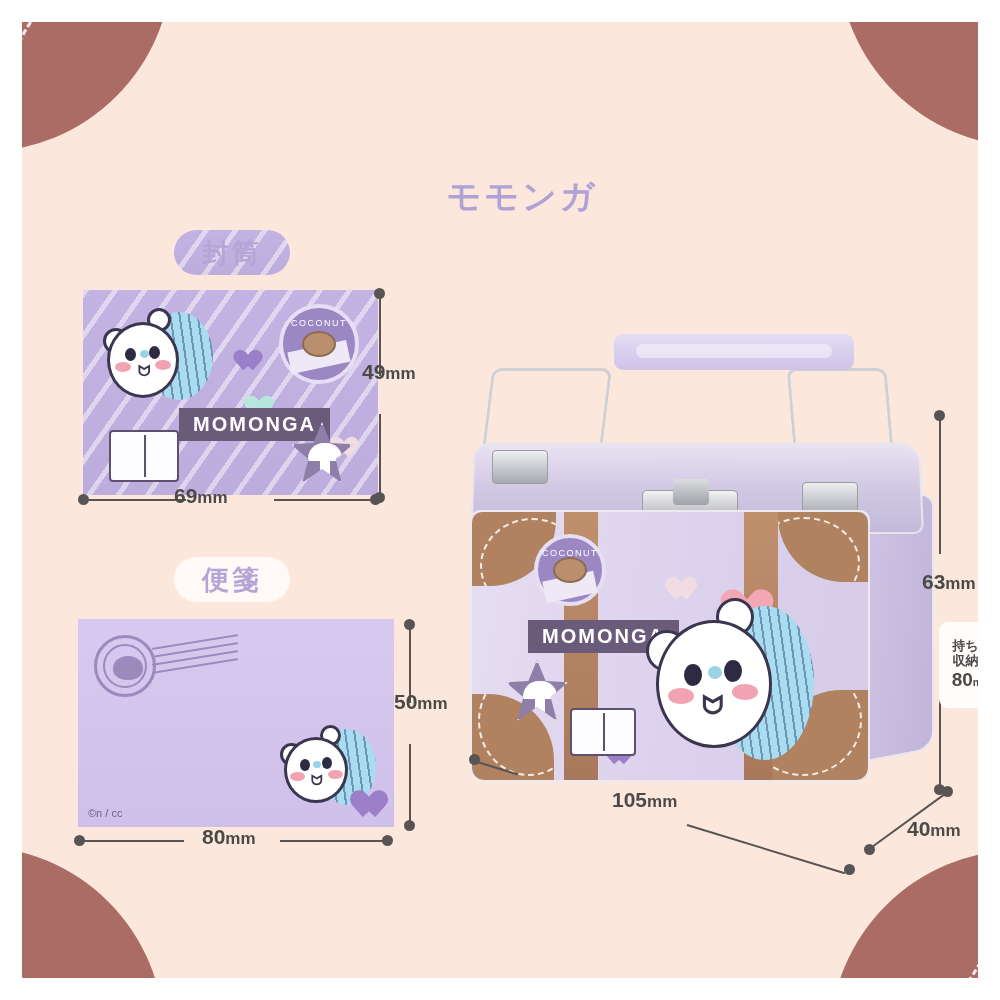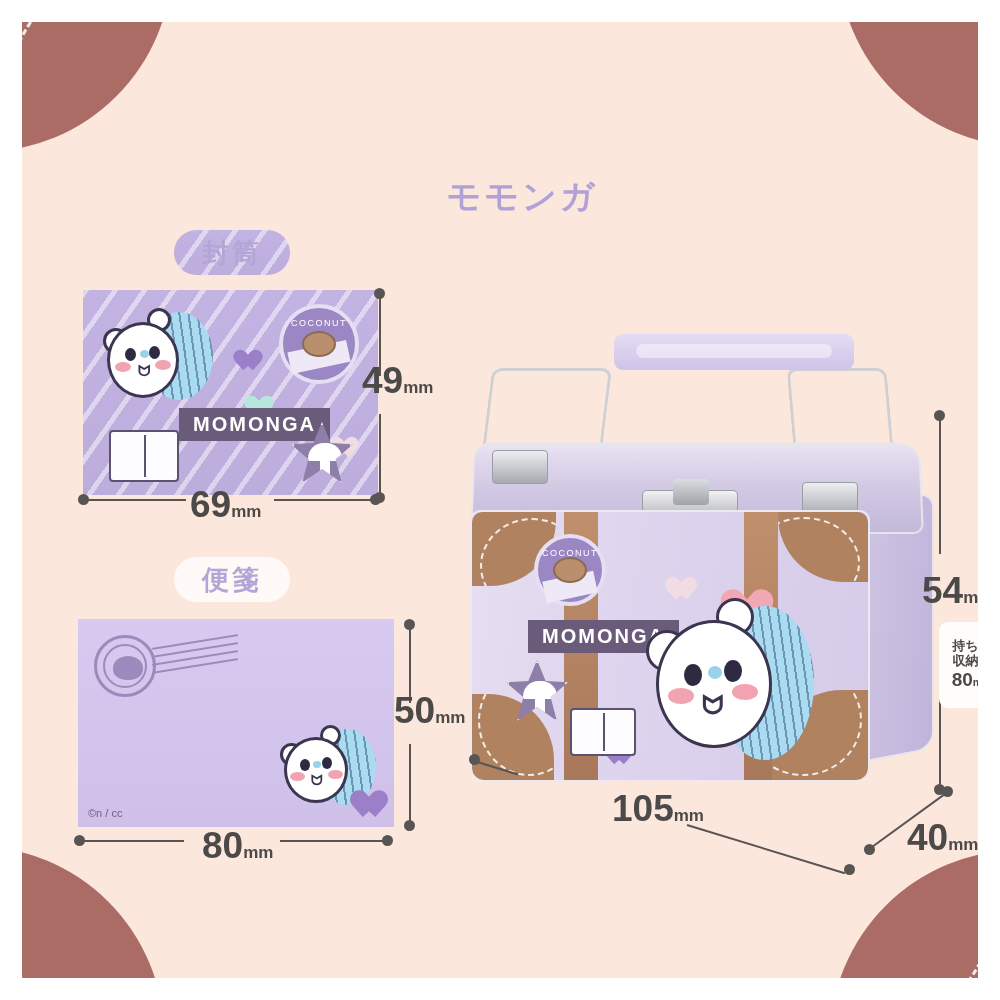--- a/index.html
+++ b/index.html
@@ -103,21 +103,21 @@
     color: #6d5f83; font-size: 11px;
   }
 
   
   .dim-label {
     position: absolute;
     color: #4c4949;
     font-weight: bold;
     white-space: nowrap;
   }
-  .dim-num { font-size: 37px; }
+  .dim-num { font-size: 21px; }
   .dim-unit { font-size: 17px; }
 
   .dline {
     position: absolute;
     background: #585454;
   }
   .dline.v { width: 2px; }
   .dline.h { height: 2px; }
   .dot {
     position: absolute;
@@ -404,21 +404,21 @@
     <div class="dline v" style="left:357px; top:392px; height:82px;"></div>
     <div class="dot" style="left:352px; top:470px;"></div>
     <div class="dim-label" style="left:340px; top:338px;">
       <span class="dim-num">49</span><span class="dim-unit">mm</span>
     </div>
 
     <div class="dot" style="left:56px; top:472px;"></div>
     <div class="dline h" style="left:66px; top:477px; width:98px;"></div>
     <div class="dline h" style="left:252px; top:477px; width:98px;"></div>
     <div class="dot" style="left:348px; top:472px;"></div>
-    <div class="dim-label" style="left:168px; top:462px;">
+    <div class="dim-label" style="left:152px; top:462px;">
       <span class="dim-num">69</span><span class="dim-unit">mm</span>
     </div>
 
     <div class="letterpaper">
       <div class="postmark">
         <div class="pm-inner"></div>
         <div class="pm-blob"></div>
       </div>
       <div class="pm-lines">
         <i></i>
@@ -520,21 +520,21 @@
           <div class="sq-mouth" style="left:62px; top:94px; font-size:26px;">ᗢ</div>
         </div>
       </div>
     </div>
 
     <div class="dot" style="left:912px; top:388px;"></div>
     <div class="dline v" style="left:917px; top:394px; height:138px;"></div>
     <div class="dline v" style="left:917px; top:668px; height:96px;"></div>
     <div class="dot" style="left:912px; top:762px;"></div>
     <div class="dim-label" style="left:900px; top:548px;">
-      <span class="dim-num">54</span><span class="dim-unit">mm</span>
+      <span class="dim-num">63</span><span class="dim-unit">mm</span>
     </div>
 
     <div class="note-box">
       <span class="nb-t">持ち手</span>
       <span class="nb-t">収納時</span>
       <span><span class="nb-v">80</span><span class="nb-u">mm</span></span>
     </div>
 
     <div class="dot" style="left:447px; top:732px;"></div>
     <div class="dline diag" style="left:452px; top:738px; width:46px; transform:rotate(17deg);"></div>

